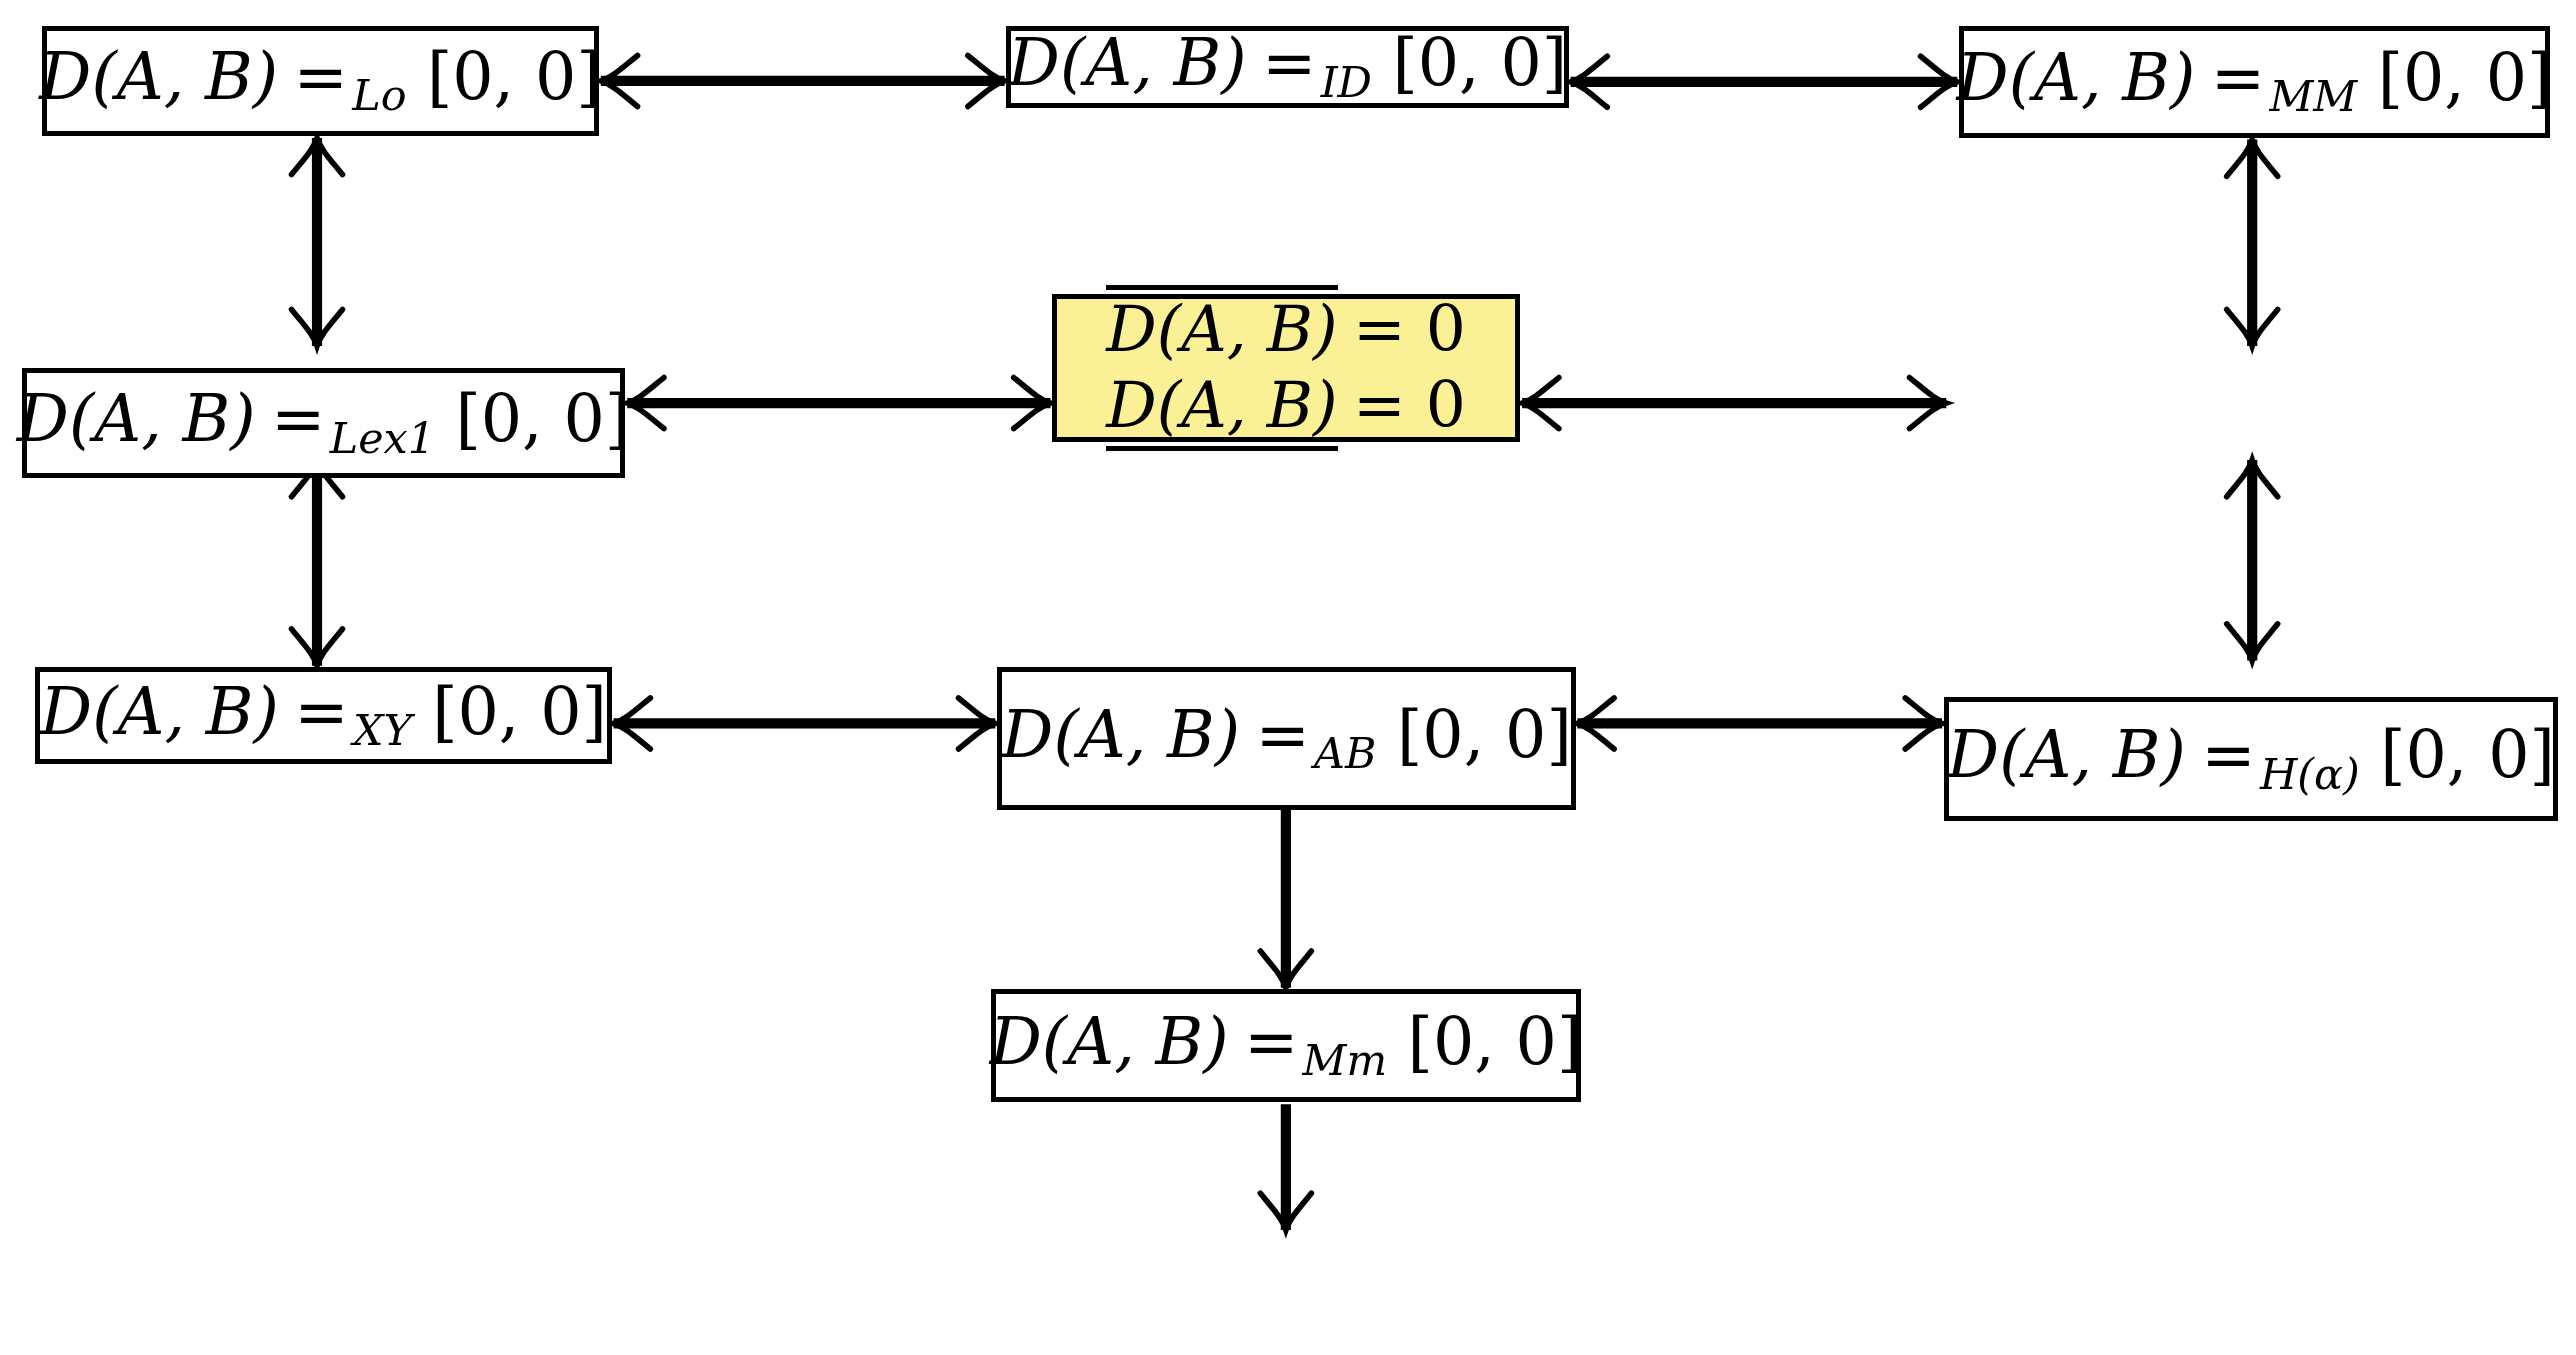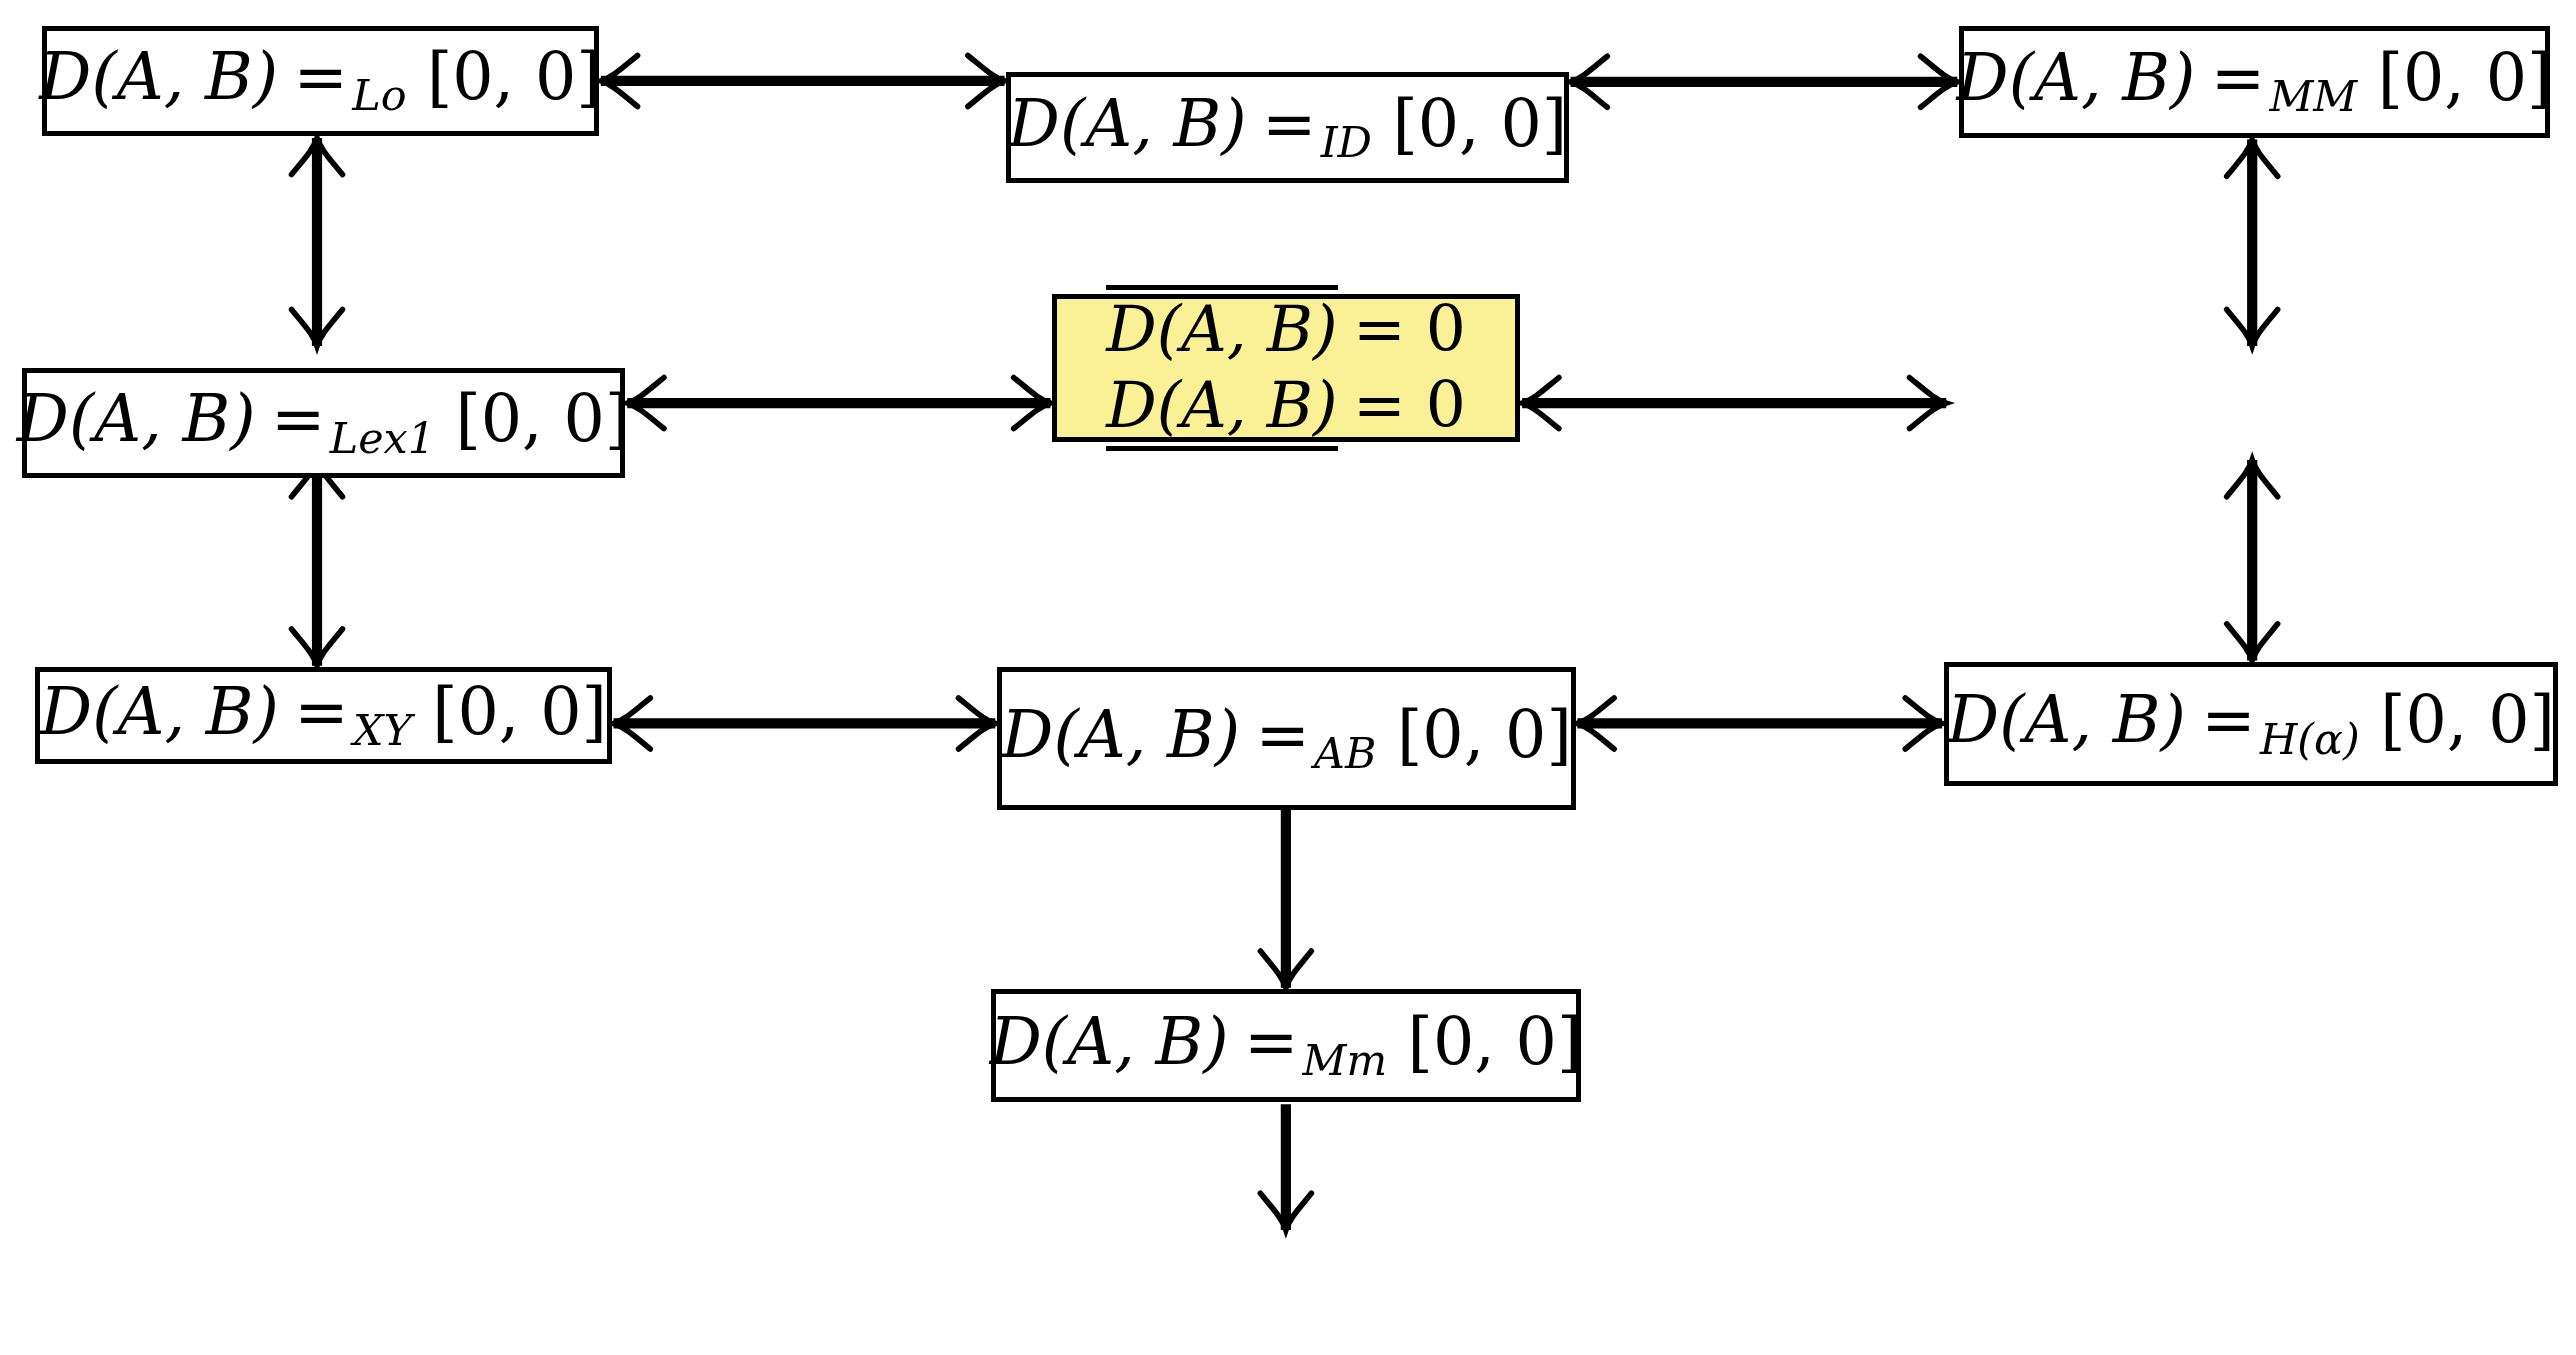--- a/index.html
+++ b/index.html
@@ -42,42 +42,42 @@
       <line x1="2650" y1="164" x2="2650" y2="407" marker-start="url(#head)" marker-end="url(#head)"></line>
       <line x1="2650" y1="541" x2="2650" y2="777" marker-start="url(#head)" marker-end="url(#head)"></line>
       <line x1="1513" y1="920" x2="1513" y2="1162" marker-end="url(#head)"></line>
       <line x1="1513" y1="1299" x2="1513" y2="1447" marker-end="url(#head)"></line>
     </g>
   </svg>
 
   <div class="node" style="left:42px;top:25.5px;width:557px;height:110px;">
     <span class="mrow"><span class="it">D(A, B)</span><span class="eq">=</span><span class="sub it">Lo</span><span class="intv">[0, 0]</span></span>
   </div>
-  <div class="node" style="left:1006px;top:26px;width:563px;height:111px;margin-top:46px;">
+  <div class="node" style="left:1006px;top:26px;width:563px;height:82px;">
     <span class="mrow"><span class="it">D(A, B)</span><span class="eq">=</span><span class="sub it">ID</span><span class="intv">[0, 0]</span></span>
   </div>
   <div class="node" style="left:1959px;top:25.5px;width:591px;height:112px;">
     <span class="mrow"><span class="it">D(A, B)</span><span class="eq">=</span><span class="sub it">MM</span><span class="intv">[0, 0]</span></span>
   </div>
 
   <div class="node" style="left:22px;top:368px;width:603px;height:110px;">
     <span class="mrow"><span class="it">D(A, B)</span><span class="eq">=</span><span class="sub it">Lex1</span><span class="intv">[0, 0]</span></span>
   </div>
   <div class="node center-node" style="left: 1052px; top: 294px; width: 468px; height: 148px; background: rgb(250, 240, 150);">
     <div class="cline"><span class="ov it">D(A, B)</span><span class="rest">= 0</span></div>
     <div class="cline"><span class="un it">D(A, B)</span><span class="rest">= 0</span></div>
   </div>
 
   <div class="node" style="left:35px;top:667px;width:577px;height:97px;">
     <span class="mrow"><span class="it">D(A, B)</span><span class="eq">=</span><span class="sub it">XY</span><span class="intv">[0, 0]</span></span>
   </div>
   <div class="node" style="left:997px;top:667px;width:579px;height:143px;">
     <span class="mrow"><span class="it">D(A, B)</span><span class="eq">=</span><span class="sub it">AB</span><span class="intv">[0, 0]</span></span>
   </div>
-  <div class="node" style="left:1944px;top:662px;width:614px;height:124px;">
+  <div class="node" style="left:1944px;top:697px;width:614px;height:124px;">
     <span class="mrow"><span class="it">D(A, B)</span><span class="eq">=</span><span class="sub it">H(α)</span><span class="intv">[0, 0]</span></span>
   </div>
 
   <div class="node" style="left:991px;top:989px;width:590px;height:113px;">
     <span class="mrow"><span class="it">D(A, B)</span><span class="eq">=</span><span class="sub it">Mm</span><span class="intv">[0, 0]</span></span>
   </div>
 
 
 </div>
 

